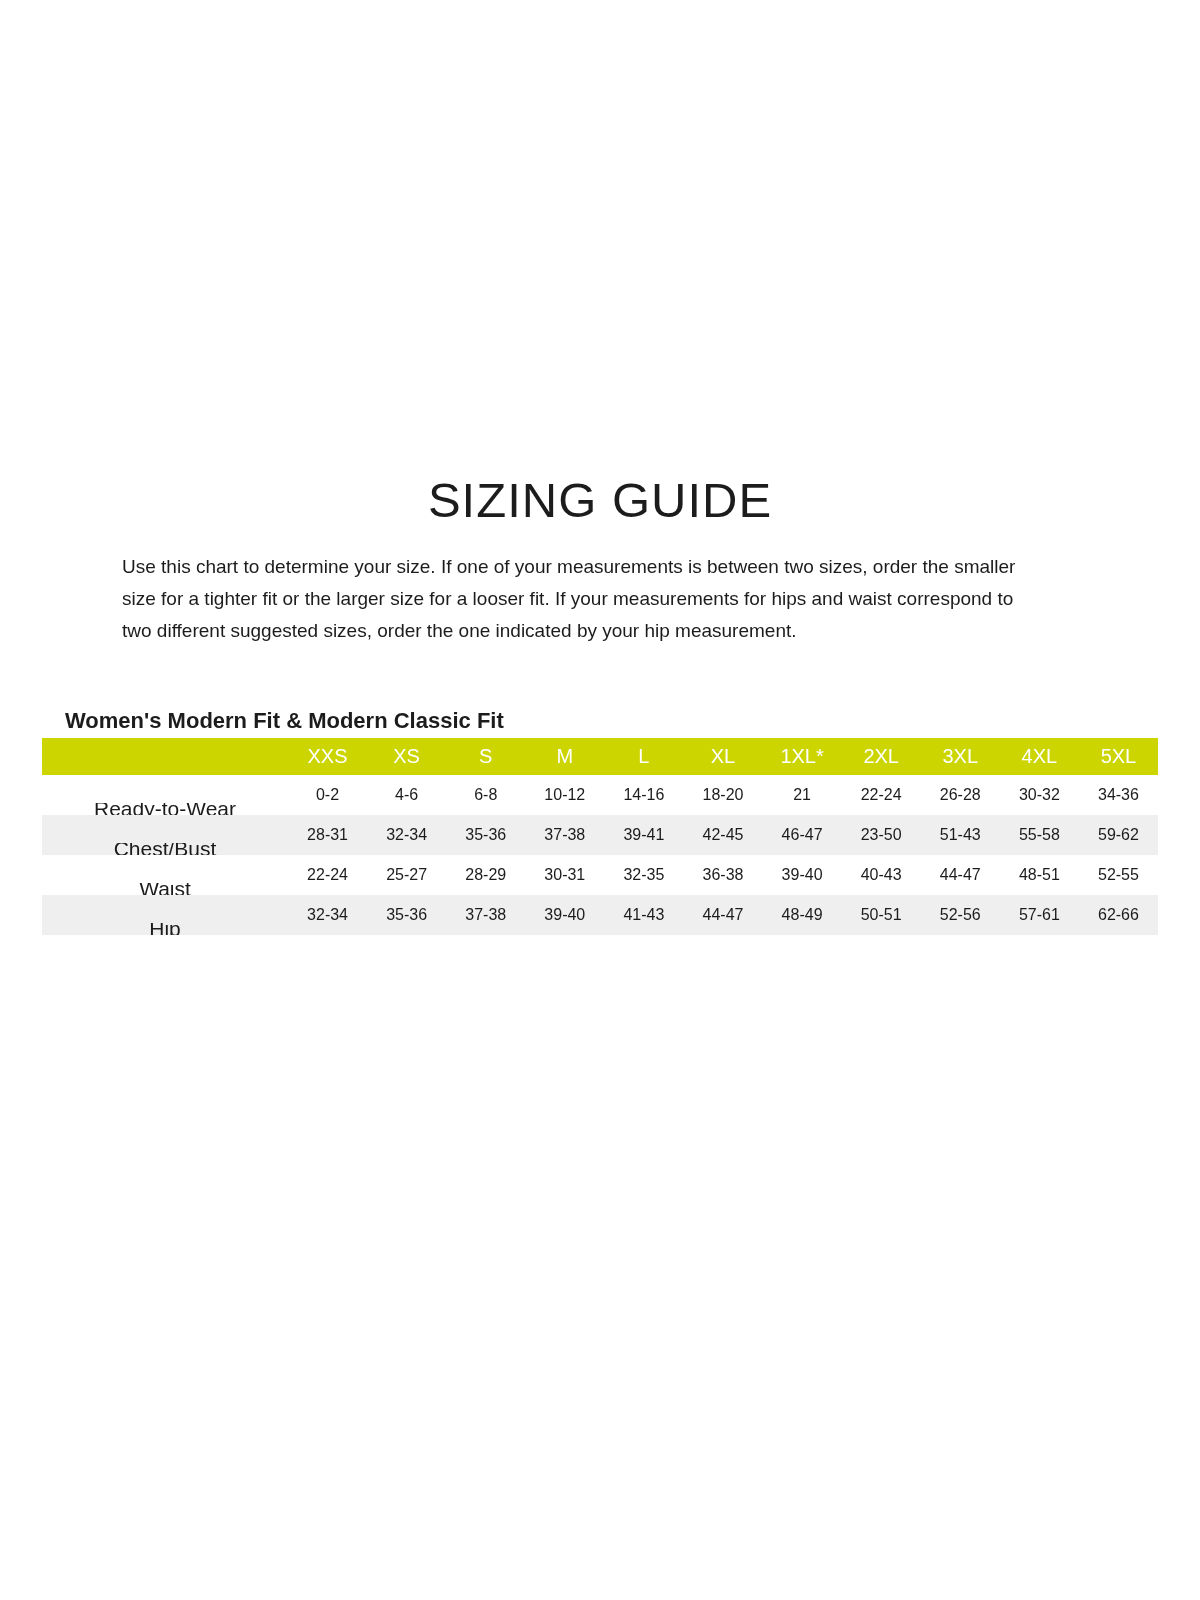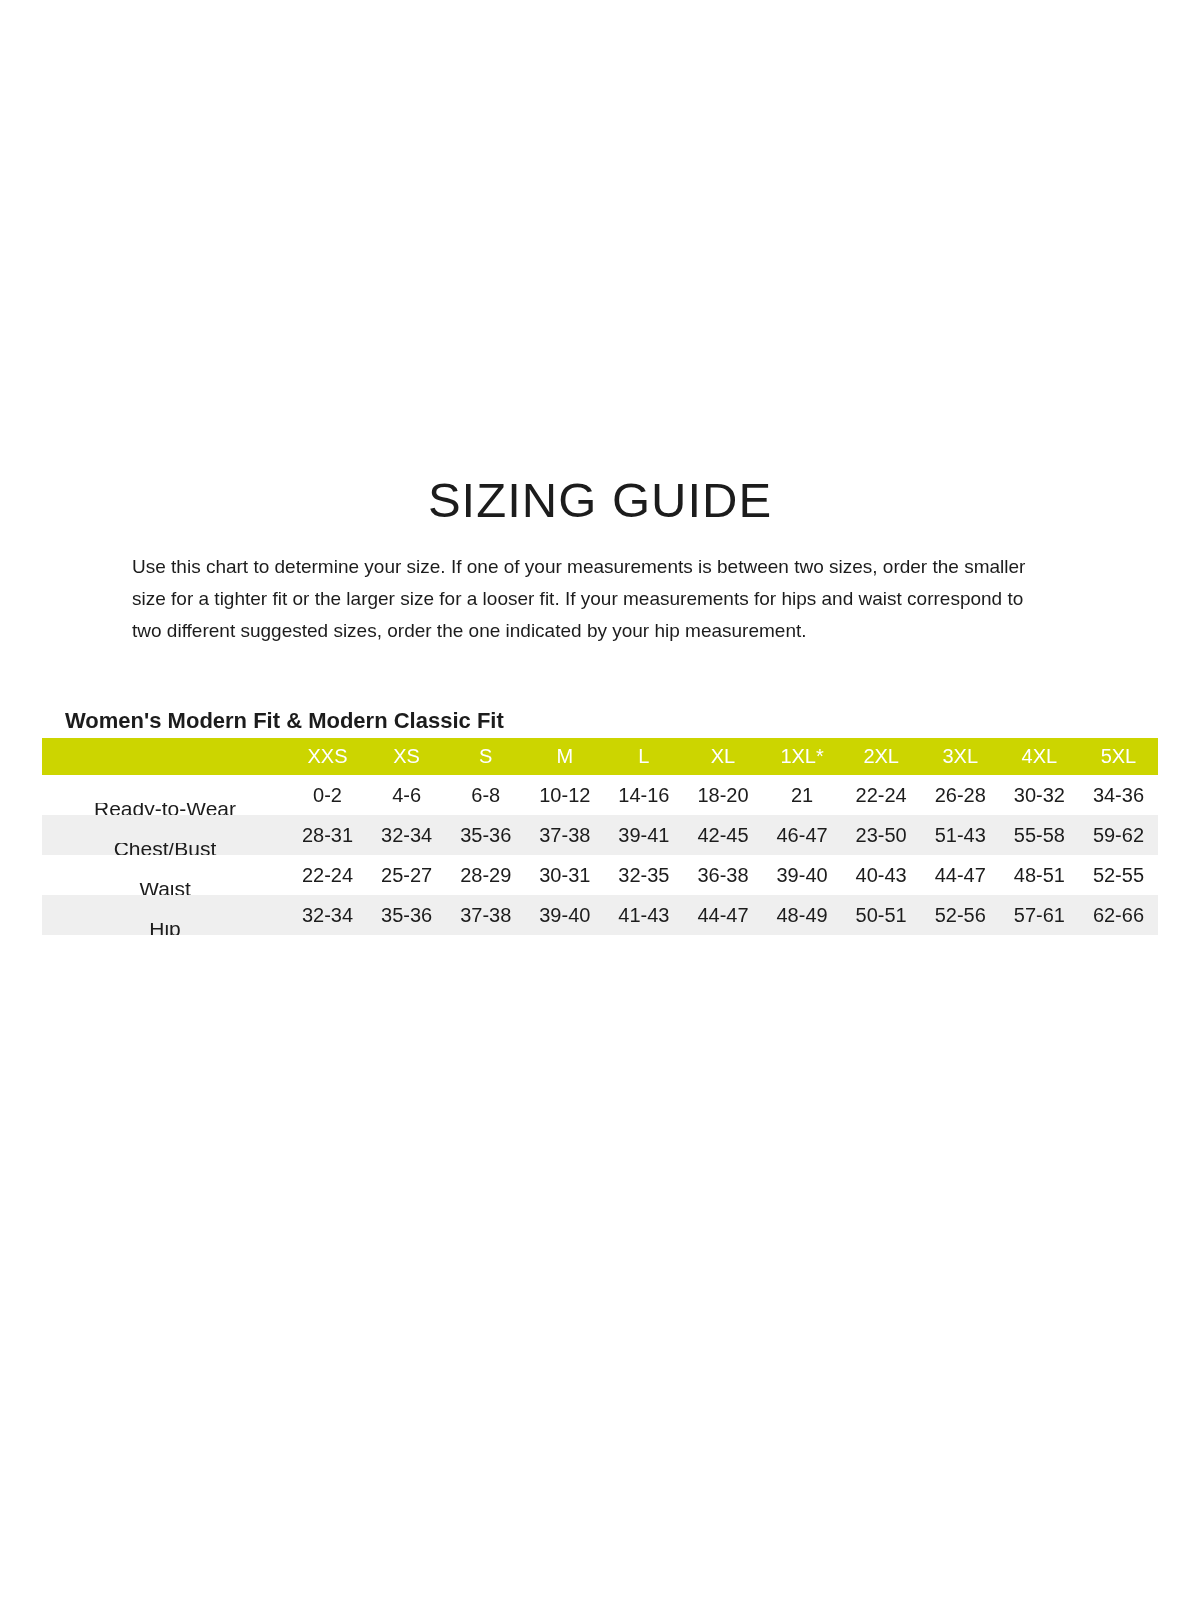--- a/index.html
+++ b/index.html
@@ -13,41 +13,41 @@
   body{font-family:"Liberation Sans", sans-serif;color:var(--text);}
   .sheet{position:relative;width:1200px;height:1600px;background:#fff;overflow:hidden;}
 
   .title{
     position:absolute;top:476px;left:0;width:1200px;
     margin:0;text-align:center;
     font-size:49px;font-weight:400;line-height:1;letter-spacing:1px;
     color:var(--text);
   }
 
-  .intro{position:absolute;top:551px;left:132px;}
+  .intro{position:absolute;top:551px;left:122px;}
   .intro-line{
     font-size:19px;line-height:32px;white-space:nowrap;color:var(--text);
   }
 
   .section-heading{
     position:absolute;top:699px;left:54px;margin:11px;
     font-size:22px;font-weight:700;line-height:1;color:var(--text);
   }
 
   .size-table{position:absolute;top:738px;left:42px;width:1116px;}
   .trow{
     display:grid;
     grid-template-columns:246px repeat(11, 1fr);
     width:1116px;height:40px;background:#fff;
   }
   .trow.alt{background:var(--row-alt-bg);}
   .trow.thead{height:37px;background:var(--header-bg);}
   .cell{
     display:flex;align-items:center;justify-content:center;
-    font-size:20px;color:var(--text);overflow:hidden;
+    font-size:16px;color:var(--text);overflow:hidden;
   }
   .thead .cell{color:var(--header-text);font-size:20px;}
   .label-cell{font-weight:400;font-size:21px;margin-top:28px;}
 
   .footer{
     position:absolute;top:938px;left:42px;width:1116px;
     display:flex;justify-content:space-between;align-items:baseline;
     font-size:20px;line-height:24px;color:var(--text);
   }
   .collections .bold{font-weight:700;}

